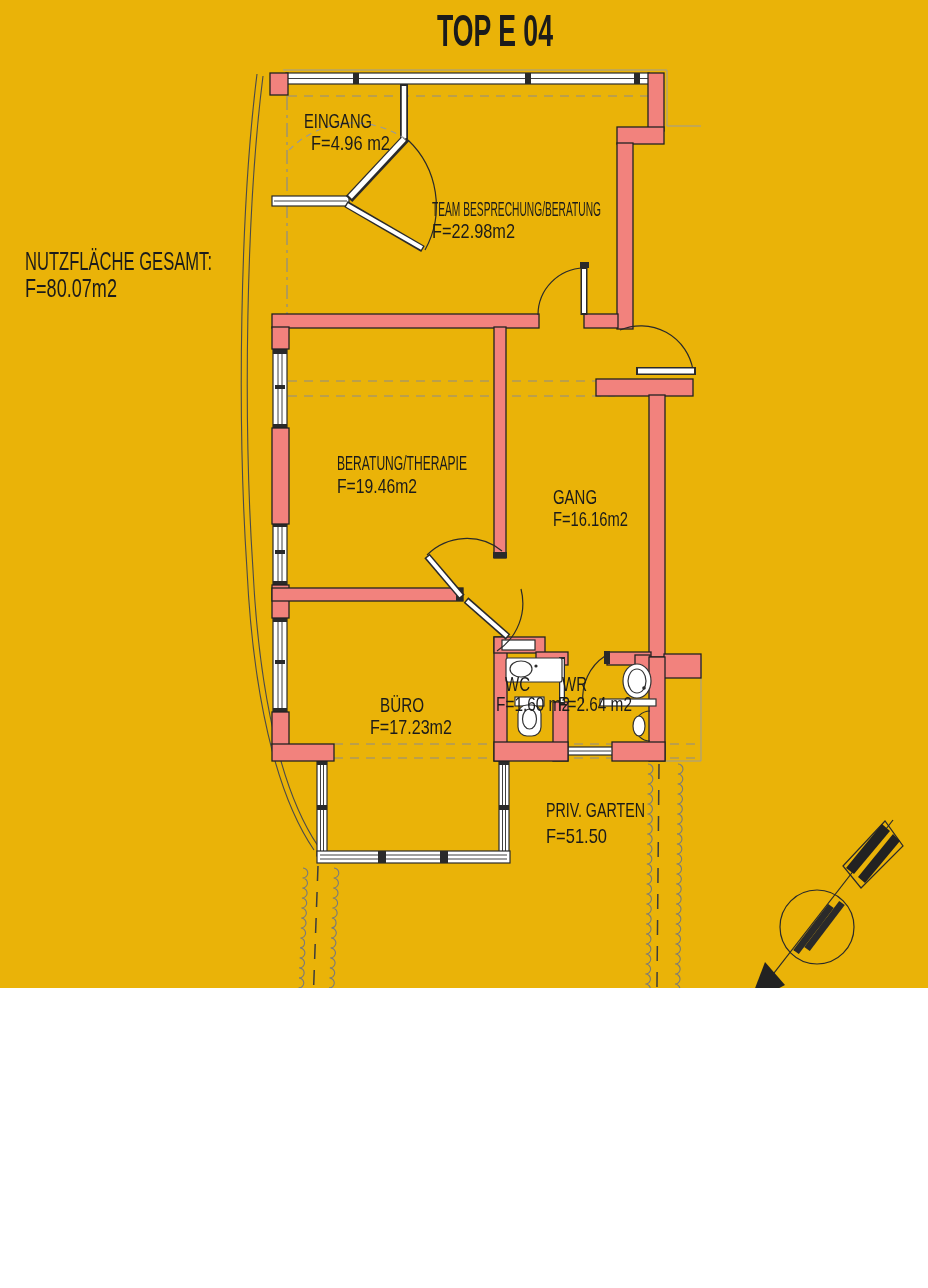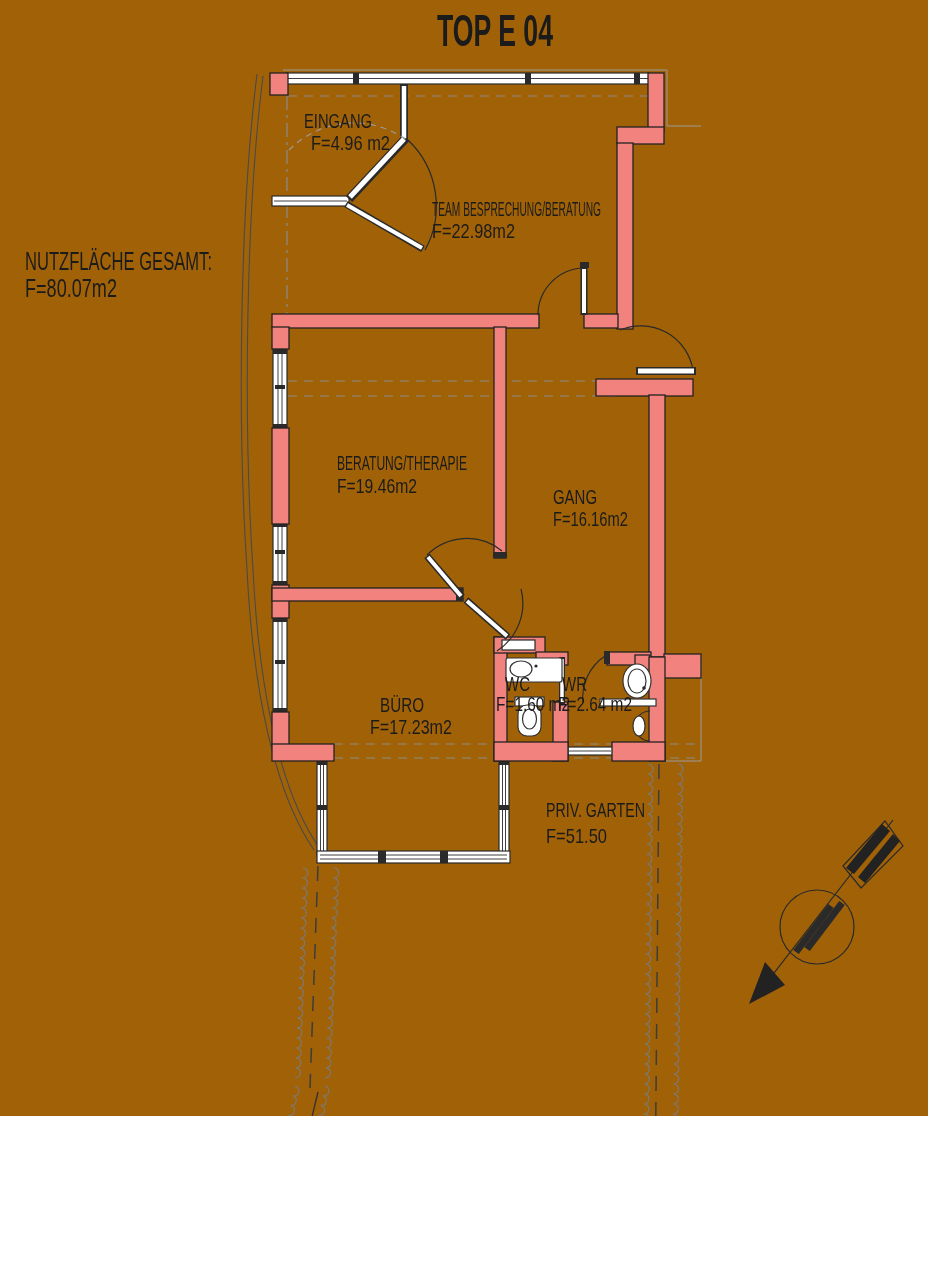--- a/index.html
+++ b/index.html
@@ -1,16 +1,16 @@
 <!DOCTYPE html>
 <html style="--wall: #f2827d;"><head>
 <meta charset="utf-8">
 <style>
   html,body{margin:0;padding:0;background:#ffffff;}
-  #page{position:relative;width:928px;height:1116px;background:#a16207;overflow:hidden;}
+  #page{position:relative;width:928px;height:988px;background:#eab308;overflow:hidden;}
   svg{position:absolute;left:0;top:0;}
   text{font-family:"Liberation Sans",sans-serif;fill:#1b1b1b;}
   .title{font-size:44px;font-weight:bold;letter-spacing:0px;}
   .big{font-size:26px;}
   .room{font-size:21px;}
   .wall{fill:var(--wall,#f2827d);stroke:#222;stroke-width:1.3;}
   .thin{fill:#fff;stroke:#2a2a2a;stroke-width:1.2;}
   .lnD{stroke:#2a2a2a;fill:none;stroke-width:1.2;}
   .lnT{stroke:#2a2a2a;fill:none;stroke-width:0.9;}
   .dash{stroke:#8b8b8b;stroke-dasharray:9 7;stroke-width:1.2;fill:none;}

